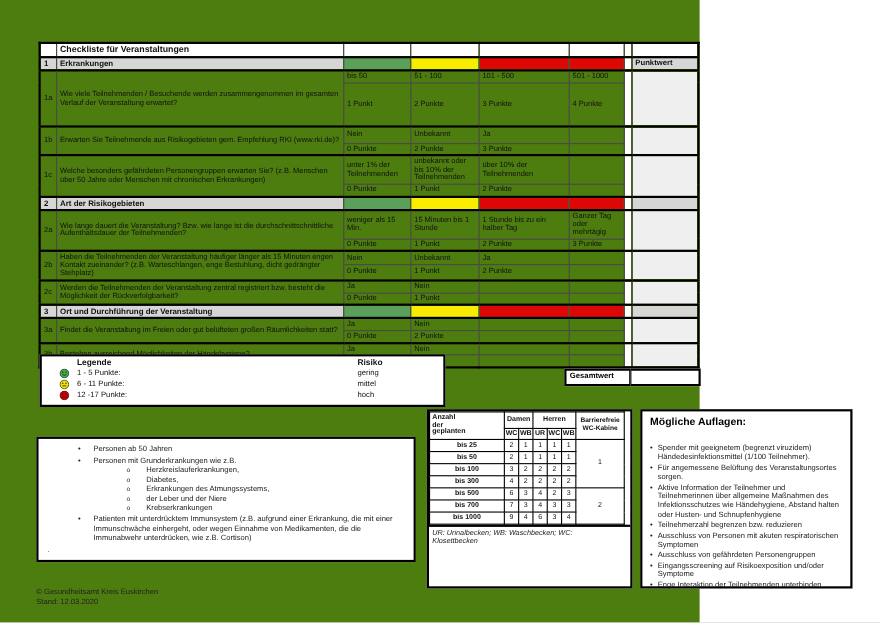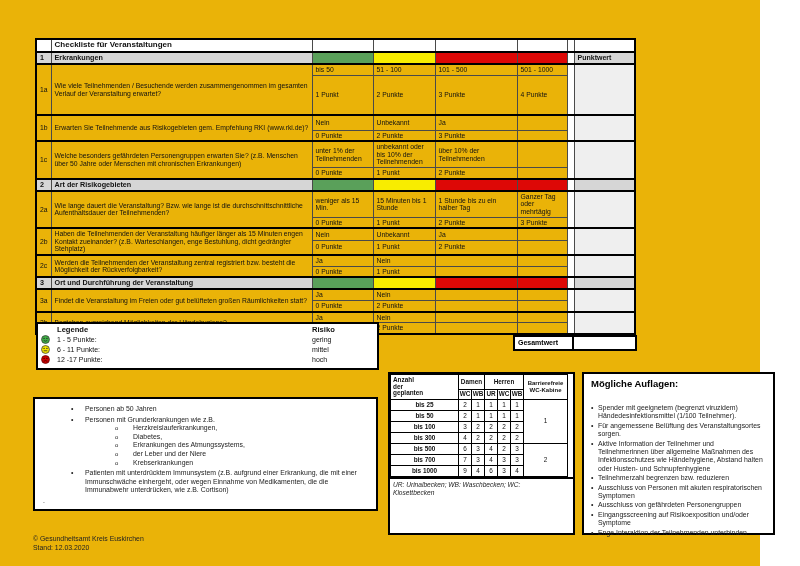--- a/index.html
+++ b/index.html
@@ -1,17 +1,17 @@
 <!DOCTYPE html>
 <html><head>
 <meta charset="utf-8">
 <style>
   html,body{margin:0;padding:0;background:#fff;width:800px;height:566px;overflow:hidden;
     font-family:"Liberation Sans", sans-serif;-webkit-font-smoothing:antialiased;}
-  #page{position:relative;width:760px;height:566px;background:#eab308;}
+  #page{position:relative;width:636px;height:566px;background:#4d7c0f;}
 
   
   #tableWrap{position:absolute;left:35px;top:38px;}
   table.chk{border-collapse:collapse;table-layout:fixed;border:2px solid #000;}
   table.chk td{border:1px solid #4a4a4a;font-size:6.8px;line-height:1.12;padding:1px 3px;
     vertical-align:middle;color:#111;overflow:hidden;}
   td.num{padding:1px 1px;}
   td.qcell{}
   tr.band td{border-top:2px solid #000;border-bottom:2px solid #000;background:#d6d6d6;font-weight:bold;font-size:7.2px;}
   tr.band td.sp{background:#fff;}
@@ -23,21 +23,21 @@
   .h9{height:9px}.h10{height:10px}.h11{height:11px}.h40{height:40px}.h15{height:15px}
   .h8{height:8px}.h22{height:22px}.h18{height:18px}.h7{height:7px}.h14{height:14px}.h6{height:6px}
 
   
   #gesamtRow{display:flex;margin-left:478px;}
   #gesamtRow .gcell{border:2px solid #000;font-size:7px;font-weight:bold;padding:1px 3px;height:10px;line-height:10px;background:#fff;}
   #gesamtRow .glabel{width:51px;border-right:1px solid #000;}
   #gesamtRow .gvalue{width:55px;border-left:1px solid #000;}
 
   
-  #legend{position:absolute;left:36px;top:322px;width:335px;height:42px;border:2px solid #000;background:#fff;padding:1px 2px;}
+  #legend{position:absolute;left:36px;top:322px;width:335px;height:42px;border:2px solid #000;background:#fff;padding:1px 15px;}
   .lg-row{position:relative;height:10px;line-height:10px;font-size:7px;color:#111;}
   .lg-row .lbl{position:absolute;left:17px;top:0;}
   .lg-row .risk{position:absolute;left:272px;top:0;}
   .lg-row.hdr .lbl,.lg-row.hdr .risk{font-weight:bold;font-size:7.6px;}
   .lg-icon{position:absolute;left:1px;top:0px;}
 
   
   .box{position:absolute;border:2px solid #000;background:#fff;box-sizing:border-box;}
   #help1c{left:33px;top:397px;width:345px;height:114px;padding:4px 8px;}
   #help1c .box-title{font-weight:bold;font-size:8.6px;margin-bottom:4px;color:#000;}

